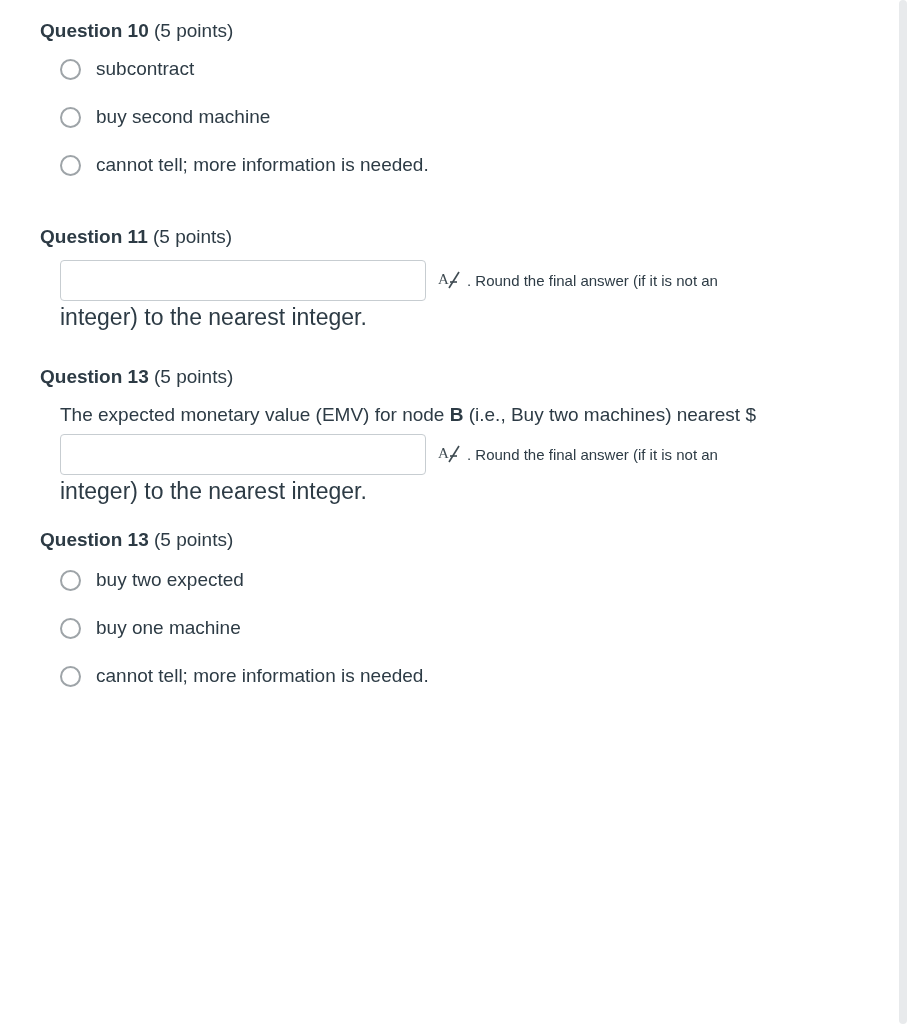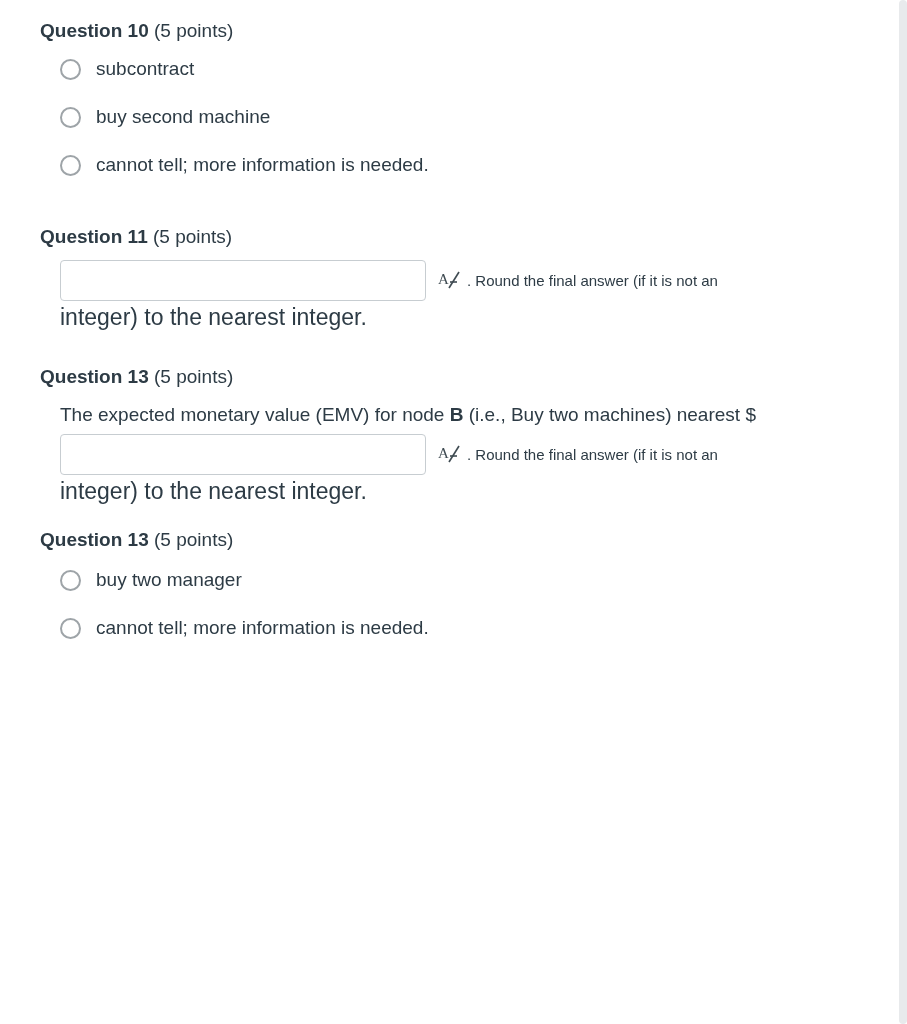--- a/index.html
+++ b/index.html
@@ -209,21 +209,25 @@
   <div class="spacer-md"></div>
 
   <div class="question-block">
     <div class="q-header">
       <span class="q-title">Question 13</span>
       <span class="q-points">(5 points)</span>
     </div>
     <div class="answers q13-answers">
       <div class="answer-row">
         <span class="radio"></span>
-        <span class="answer-text">buy two manager</span>
+        <span class="answer-text">buy two expected</span>
+      </div>
+      <div class="answer-row">
+        <span class="radio"></span>
+        <span class="answer-text">buy one machine</span>
       </div>
       <div class="answer-row">
         <span class="radio"></span>
         <span class="answer-text">cannot tell; more information is needed.</span>
       </div>
     </div>
   </div>
 
   <div class="scrollbar">
     <div class="scrollbar-thumb"></div>

